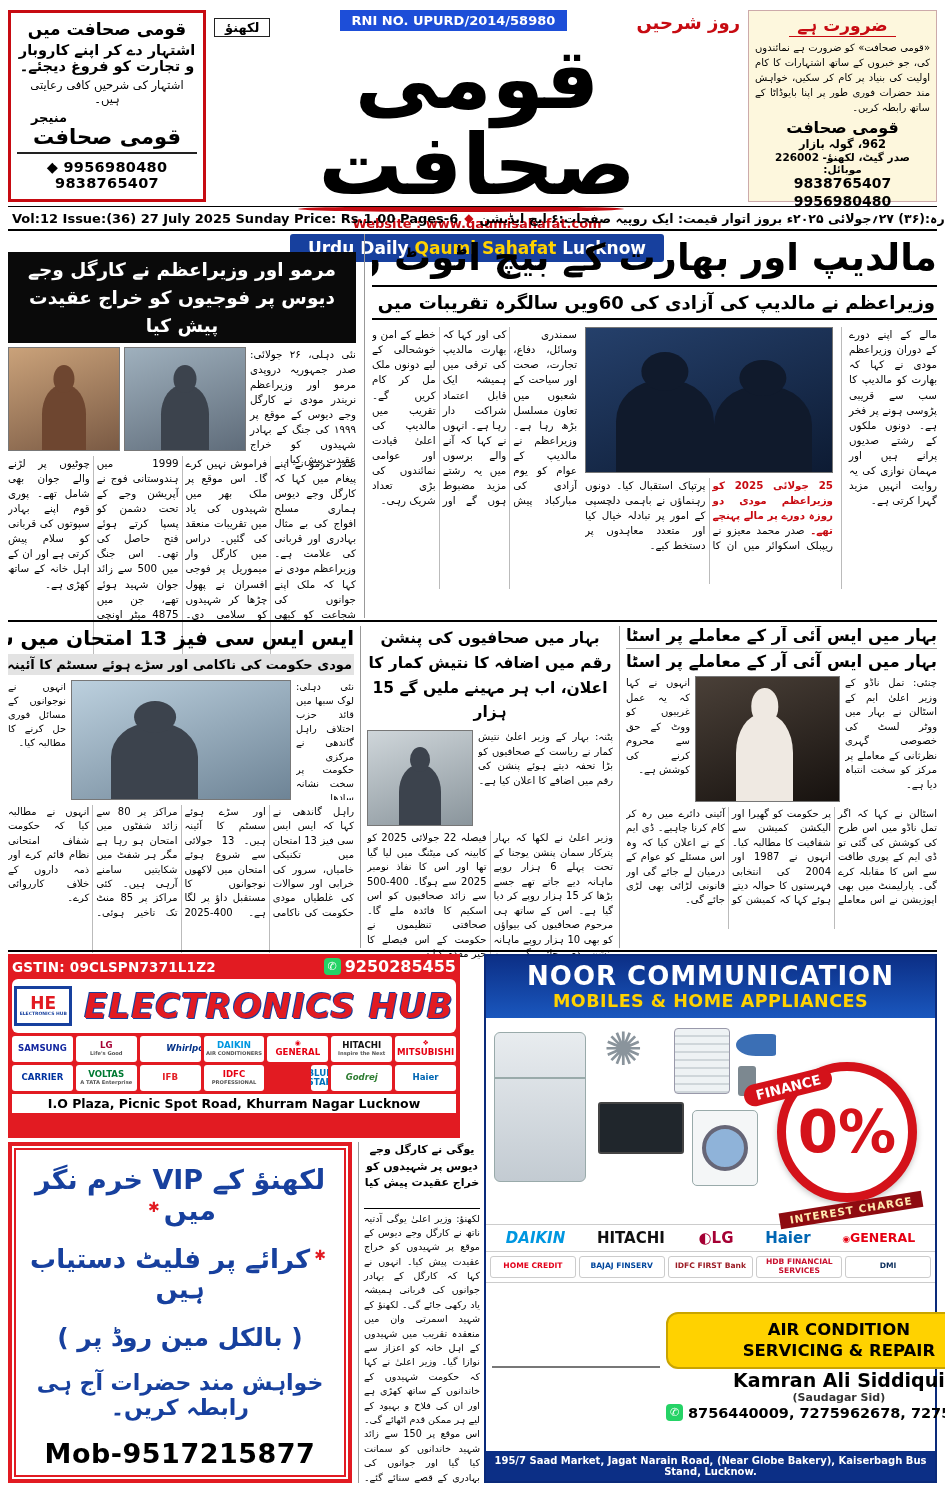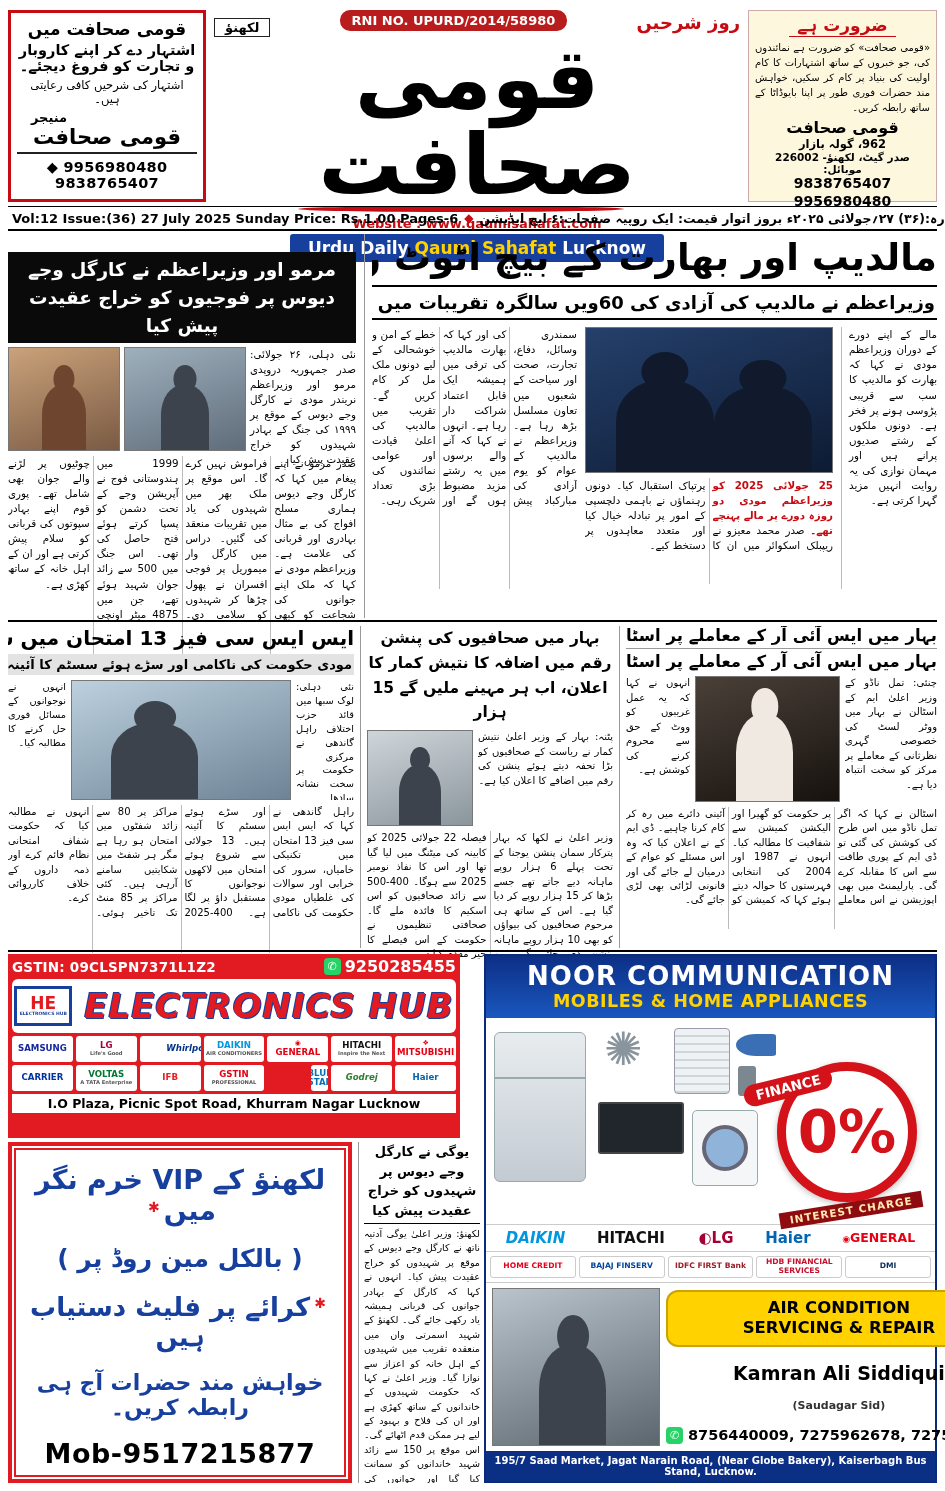--- a/index.html
+++ b/index.html
@@ -15,21 +15,21 @@
   .mhl-l2 { font-size:14.5px; font-weight:700; margin-top:3px; }
   .mhl-l3 { font-size:14.5px; font-weight:700; }
   .mhl-l4 { font-size:11.5px; margin-top:4px; }
   .mhl-mgr { font-size:13px; font-weight:800; text-align:left; padding-left:14px; margin-top:4px; }
   .mhl-brand { font-size:21px; font-weight:900; border-bottom:2px solid #222; padding-bottom:3px; }
   .mhl-phones { font-size:14.5px; font-weight:800; margin-top:5px; letter-spacing:.3px; }
 
   .mh-center { left:214px; top:10px; width:526px; height:192px; text-align:center; }
   .mhc-row { display:flex; align-items:flex-start; justify-content:space-between; }
   .mhc-city { border:1.5px solid #222; font-size:13px; font-weight:800; padding:1px 10px; margin-top:8px; }
-  .mhc-rni { background:#b91c1c; color:#fff; font-size:13px; font-weight:800; padding:3px 12px; border-radius:10px; }
+  .mhc-rni { background:#1d4ed8; color:#fff; font-size:13px; font-weight:800; padding:3px 12px; border-radius:0; }
   .mhc-daily { color:#c70b12; font-size:18px; font-weight:800; margin-top:2px; }
   .mhc-title { font-size:84px; font-weight:900; line-height:1.02; letter-spacing:-2px; position:relative; }
   .mhc-title::after { content:""; position:absolute; left:16%; bottom:-4px; width:62%; height:6px; background:#c70b12; border-radius:50%; }
   .mhc-web { color:#c70b12; font-size:13px; font-weight:800; margin-top:8px; }
   .mhc-banner { display:inline-block; background:#17409e; border-radius:3px; padding:4px 18px; margin-top:3px; font-size:17px; font-weight:800; }
   .mhc-banner .w { color:#fff; } .mhc-banner .y { color:#ffd200; }
 
   .mh-right { left:748px; top:10px; width:189px; height:192px; border:1.5px solid #caa; background:#fdf7dd; padding:4px 6px; text-align:center; }
   .mhr-title { color:#c70b12; font-size:17px; font-weight:900; border-bottom:1.5px solid #c70b12; display:inline-block; padding:0 8px 1px; }
   .mhr-body { font-size:10px; line-height:1.5; text-align:justify; margin-top:3px; }
@@ -131,41 +131,41 @@
 
   
   .vip { left:8px; top:1142px; width:344px; height:341px; border:4px solid #e21b22; box-shadow:inset 0 0 0 2px #fff, inset 0 0 0 4px #e21b22; padding:18px 10px 10px; display:flex; flex-direction:column; justify-content:space-between; text-align:center; }
   .vip-line { color:#17409e; font-weight:900; position:relative; }
   .vip-l1 { font-size:27px; } .vip-l2 { font-size:25px; } .vip-l3 { font-size:26px; } .vip-l4 { font-size:22px; }
   .vip-l1::after, .vip-l3::before { content:"✱"; color:#e21b22; font-size:14px; position:relative; top:-8px; padding:0 4px; }
   .vip-mob { color:#000; font-size:27px; font-weight:900; letter-spacing:.5px; }
 
   
   .yogi { left:358px; top:1142px; width:122px; height:341px; border-left:1px solid #999; padding-left:5px; overflow:hidden; }
-  .yg-lead { font-size:13px; font-weight:900; text-align:center; line-height:1.5; border-bottom:1px solid #000; padding-bottom:3px; margin-bottom:3px; }
+  .yg-lead { font-size:11px; font-weight:900; text-align:center; line-height:1.5; border-bottom:1px solid #000; padding-bottom:16px; margin-bottom:3px; }
   .yg-body { font-size:9.6px; line-height:1.5; text-align:justify; }
 
   
   .noor { left:484px; top:954px; width:453px; height:529px; border:2px solid #0a2a7a; display:flex; flex-direction:column; }
   .nr-head { background:linear-gradient(#0c2f86,#1a57be); text-align:center; padding:6px 2px 7px; }
   .nr-title { color:#fff; font-weight:900; font-size:26px; letter-spacing:1px; line-height:1.1; }
   .nr-sub { color:#ffd200; font-weight:900; font-size:17.5px; letter-spacing:.5px; }
   .nr-appl { position:relative; height:206px; background:#fff; flex:none; }
   .nr-badge { position:absolute; right:10px; top:44px; width:148px; height:148px; }
   .badge-circle { width:140px; height:140px; border-radius:50%; background:#fff; border:9px solid #d4121a; color:#d4121a; font-weight:900; font-size:58px; display:flex; align-items:center; justify-content:center; box-shadow:0 2px 6px rgba(0,0,0,.25); }
   .badge-fin { position:absolute; top:14px; left:-34px; background:#d4121a; color:#fff; font-weight:900; font-size:13.5px; padding:3px 12px; border-radius:12px; transform:rotate(-14deg); }
   .badge-ribbon { position:absolute; bottom:-8px; left:2px; background:#8e0b10; color:#ffe9b0; font-size:10.5px; font-weight:900; padding:2px 10px; transform:rotate(-9deg); letter-spacing:1px; }
   .nr-brands { display:flex; justify-content:space-around; align-items:center; border-top:1px solid #ccc; border-bottom:1px solid #ccc; padding:4px 4px; font-weight:900; }
   .nb-daikin{color:#0097e0; font-size:15px; font-style:italic;} .nb-hitachi{color:#111; font-size:15px;}
   .nb-lg{color:#a50034; font-size:15px;} .nb-lg::before{content:"◐"; padding-left:2px;}
   .nb-haier{color:#0066b3; font-size:15px;} .nb-general{color:#e60012; font-size:12.5px;} .nb-general::before{content:"◉"; font-size:9px;}
   .nr-fin { display:flex; gap:3px; justify-content:space-between; padding:4px 4px; border-bottom:1px solid #ccc; }
   .fin { flex:1; border:1px solid #ccc; border-radius:3px; font-size:7.6px; font-weight:900; display:flex; align-items:center; justify-content:center; text-align:center; height:22px; padding:1px; line-height:1.1; }
   .f-hc{color:#e2001a;} .f-bajaj{color:#00469c;} .f-idfc{color:#9c1d26;} .f-hdb{color:#c8102e;} .f-dmi{color:#0b2d5b;}
-  .nr-service { display:flex; gap:6px; padding:5px 6px; flex:1; }
+  .nr-service { display:flex; gap:6px; padding:5px 6px; flex:1;align-items:center; }
   .nr-tech { width:168px; flex:none; }
   .nr-right { flex:1; display:flex; flex-direction:column; align-items:center; justify-content:space-between; padding:2px 0; }
   .nr-yellow { background:#ffd200; border:2px solid #c9a400; border-radius:12px; text-align:center; font-weight:900; font-size:16.5px; line-height:1.25; padding:6px 10px; width:100%; }
   .nr-person { font-size:19px; font-weight:900; white-space:nowrap; }
   .nr-person-sub { font-size:11px; font-weight:700; color:#333; }
   .nr-phones { display:flex; align-items:center; gap:5px; font-size:14.5px; font-weight:900; white-space:nowrap; }
   .nr-addr { background:#0c2f86; color:#fff; font-size:10px; font-weight:700; text-align:center; padding:4px 2px; }
 
   
   .fridge { position:absolute; left:8px; top:14px; width:92px; height:150px; background:linear-gradient(#e8ecef,#c3cbd2); border:1px solid #9aa; border-radius:6px; }
@@ -351,43 +351,43 @@
         </span>
       <span class="brand b-voltas">
           <span>VOLTAS</span>
           <span class="sub">A TATA Enterprise</span>
         </span>
       <span class="brand b-ifb">
           <span>IFB</span>
           <span class="sub"></span>
         </span>
       <span class="brand b-akai">
-          <span>GSTIN</span>
+          <span>IDFC</span>
           <span class="sub">PROFESSIONAL</span>
         </span>
       <span class="brand b-bluestar">
           <span>BLUE STAR</span>
           <span class="sub"></span>
         </span>
       <span class="brand b-godrej">
           <span>Godrej</span>
           <span class="sub"></span>
         </span>
       <span class="brand b-haier">
           <span>Haier</span>
           <span class="sub"></span>
         </span>
     </div>
     <div class="eh-addr">I.O Plaza, Picnic Spot Road, Khurram Nagar Lucknow</div>
   </div>
 
   <div class="abs vip">
     <div class="vip-line vip-l1 urdu">لکھنؤ کے VIP خرم نگر میں</div>
+    <div class="vip-line vip-l3 urdu">کرائے پر فلیٹ دستیاب ہیں</div>
     <div class="vip-line vip-l2 urdu">( بالکل مین روڈ پر )</div>
-    <div class="vip-line vip-l3 urdu">کرائے پر فلیٹ دستیاب ہیں</div>
     <div class="vip-line vip-l4 urdu">خواہش مند حضرات آج ہی رابطہ کریں۔</div>
     <div class="vip-mob">Mob-9517215877</div>
   </div>
 
   <div class="abs yogi">
     <div class="yg-lead urdu">یوگی نے کارگل وجے دیوس پر شہیدوں کو خراج عقیدت پیش کیا</div>
     <div class="yg-body urdu">لکھنؤ: وزیر اعلیٰ یوگی آدتیہ ناتھ نے کارگل وجے دیوس کے موقع پر شہیدوں کو خراج عقیدت پیش کیا۔ انہوں نے کہا کہ کارگل کے بہادر جوانوں کی قربانی ہمیشہ یاد رکھی جائے گی۔ لکھنؤ کے شہید اسمرتی وان میں منعقدہ تقریب میں شہیدوں کے اہل خانہ کو اعزاز سے نوازا گیا۔ وزیر اعلیٰ نے کہا کہ حکومت شہیدوں کے خاندانوں کے ساتھ کھڑی ہے اور ان کی فلاح و بہبود کے لیے ہر ممکن قدم اٹھائے گی۔ اس موقع پر 150 سے زائد شہید خاندانوں کو سمانت کیا گیا اور جوانوں کی بہادری کے قصے سنائے گئے۔ تقریب کے اختتام پر دو منٹ کی خاموشی اختیار کر کے شہیدوں کو یاد کیا گیا۔</div>
   </div>
 
   <div class="abs noor">

